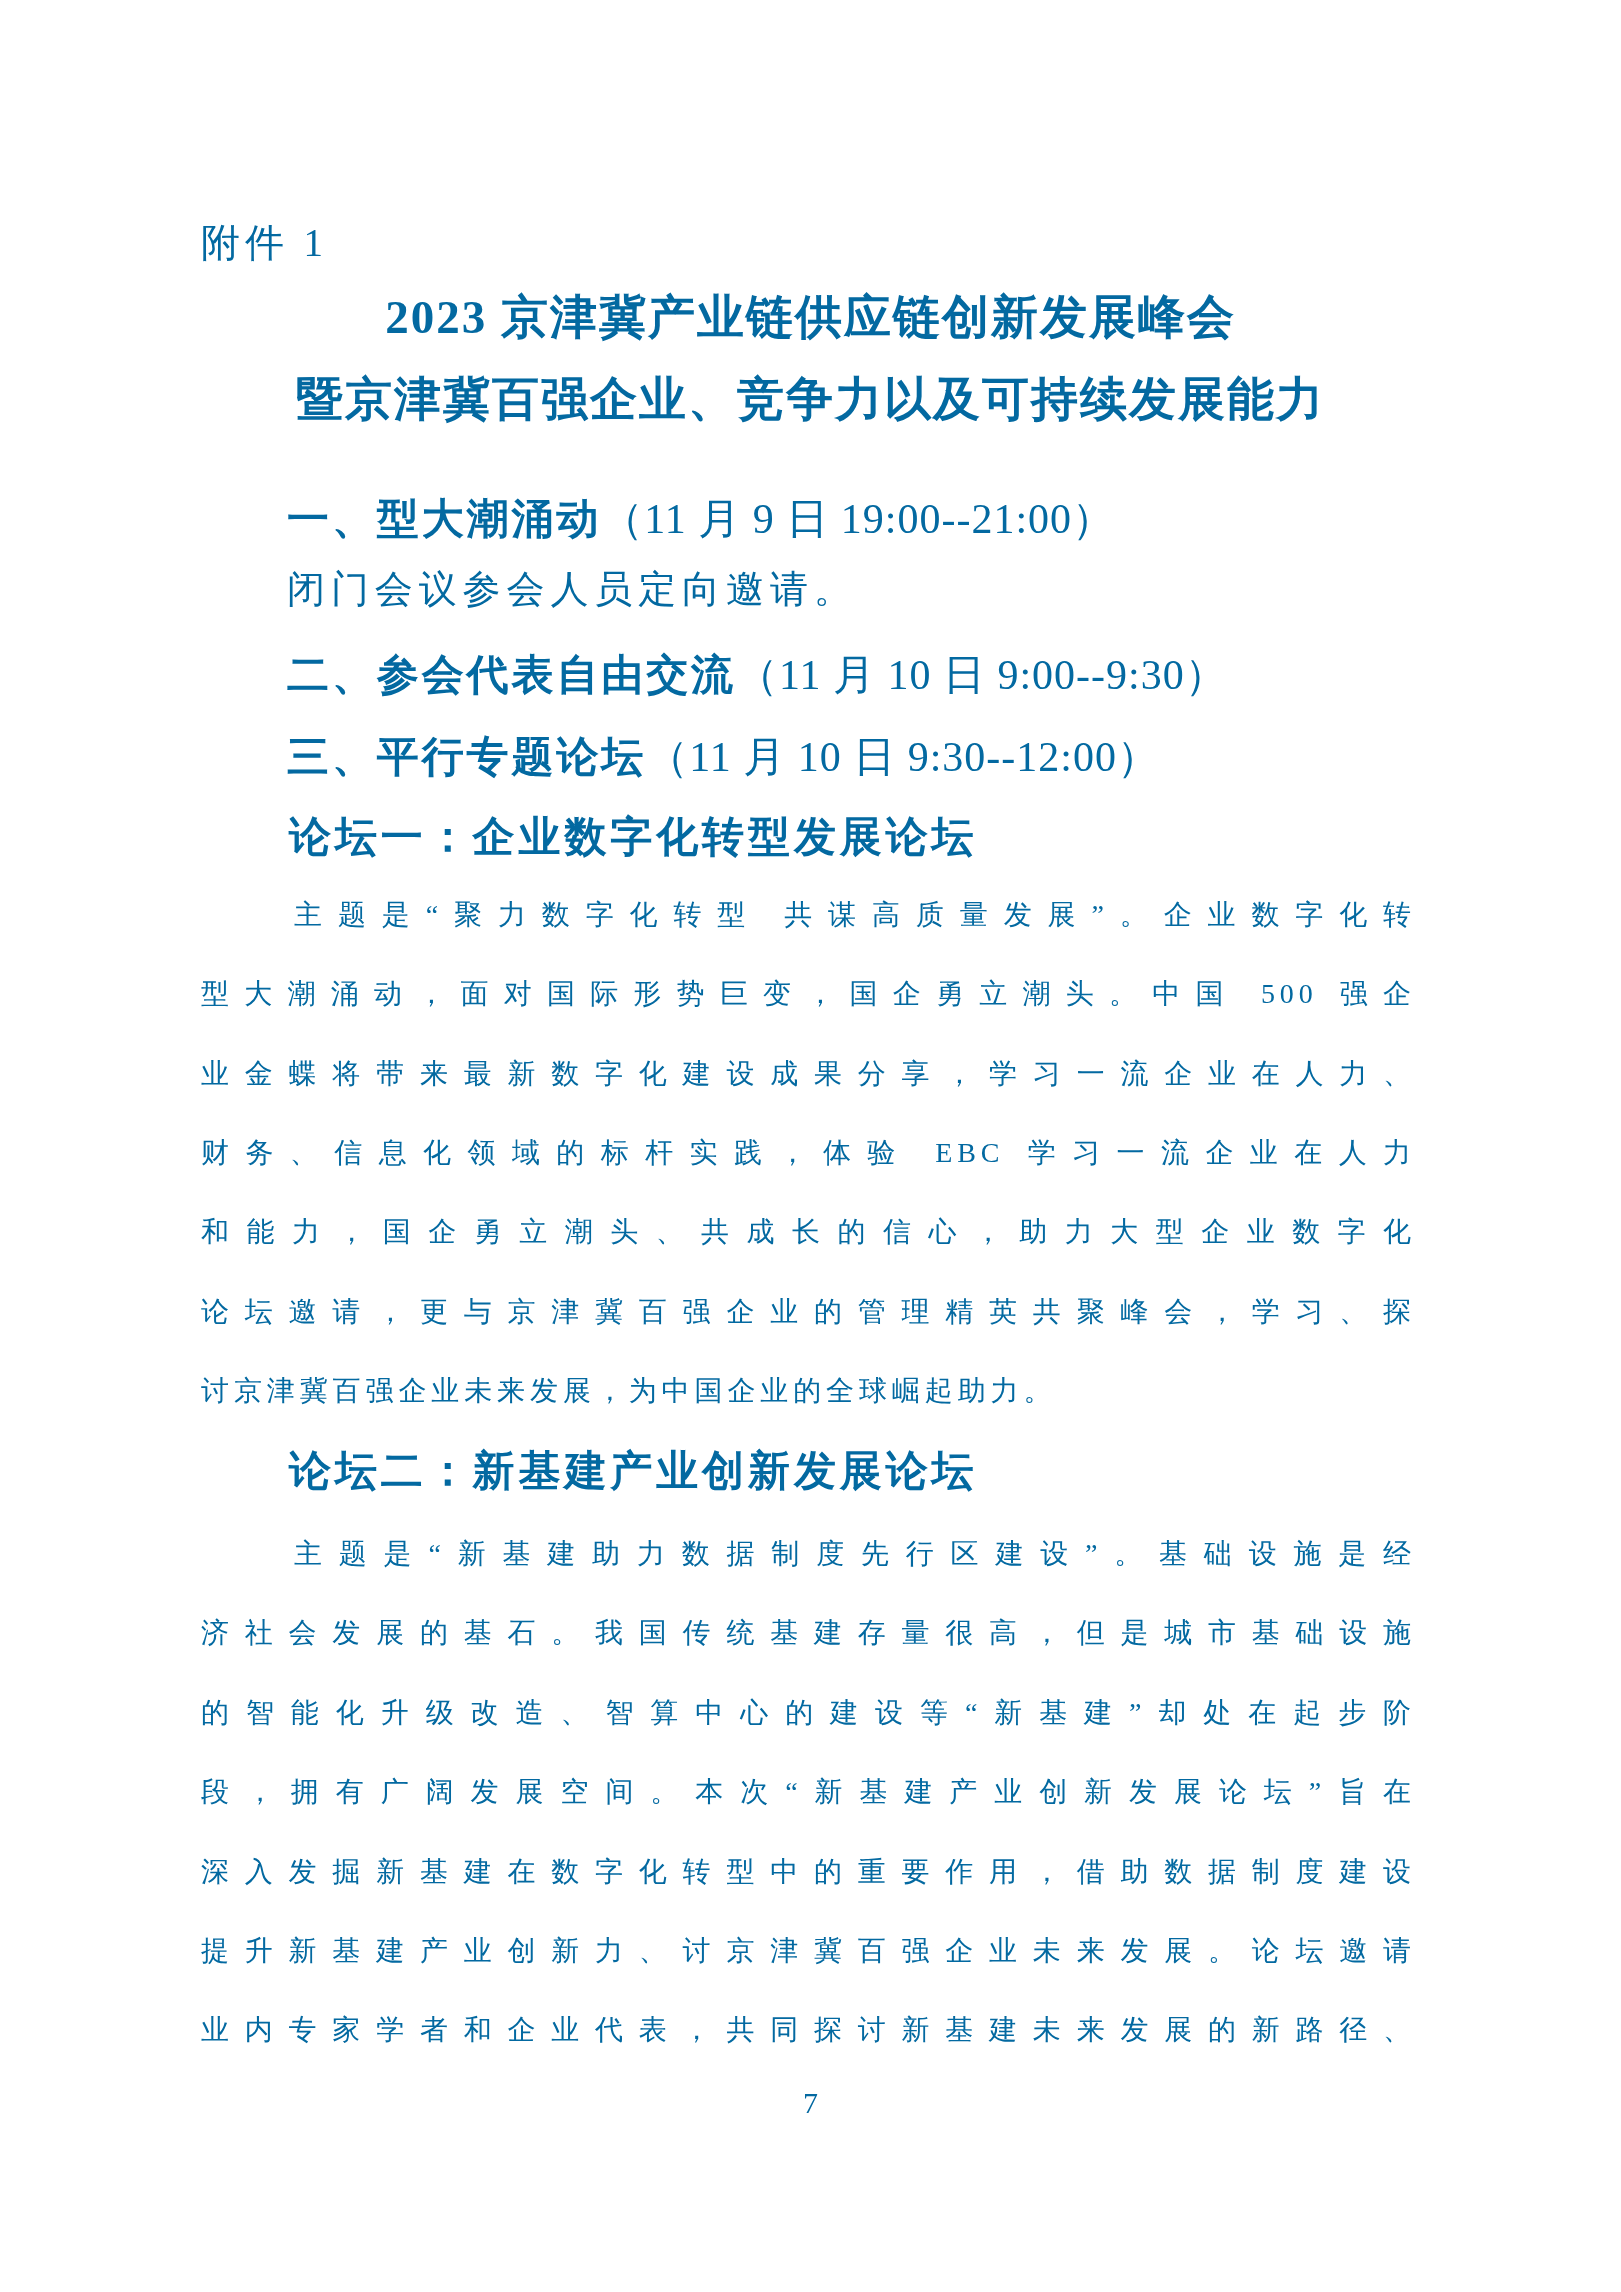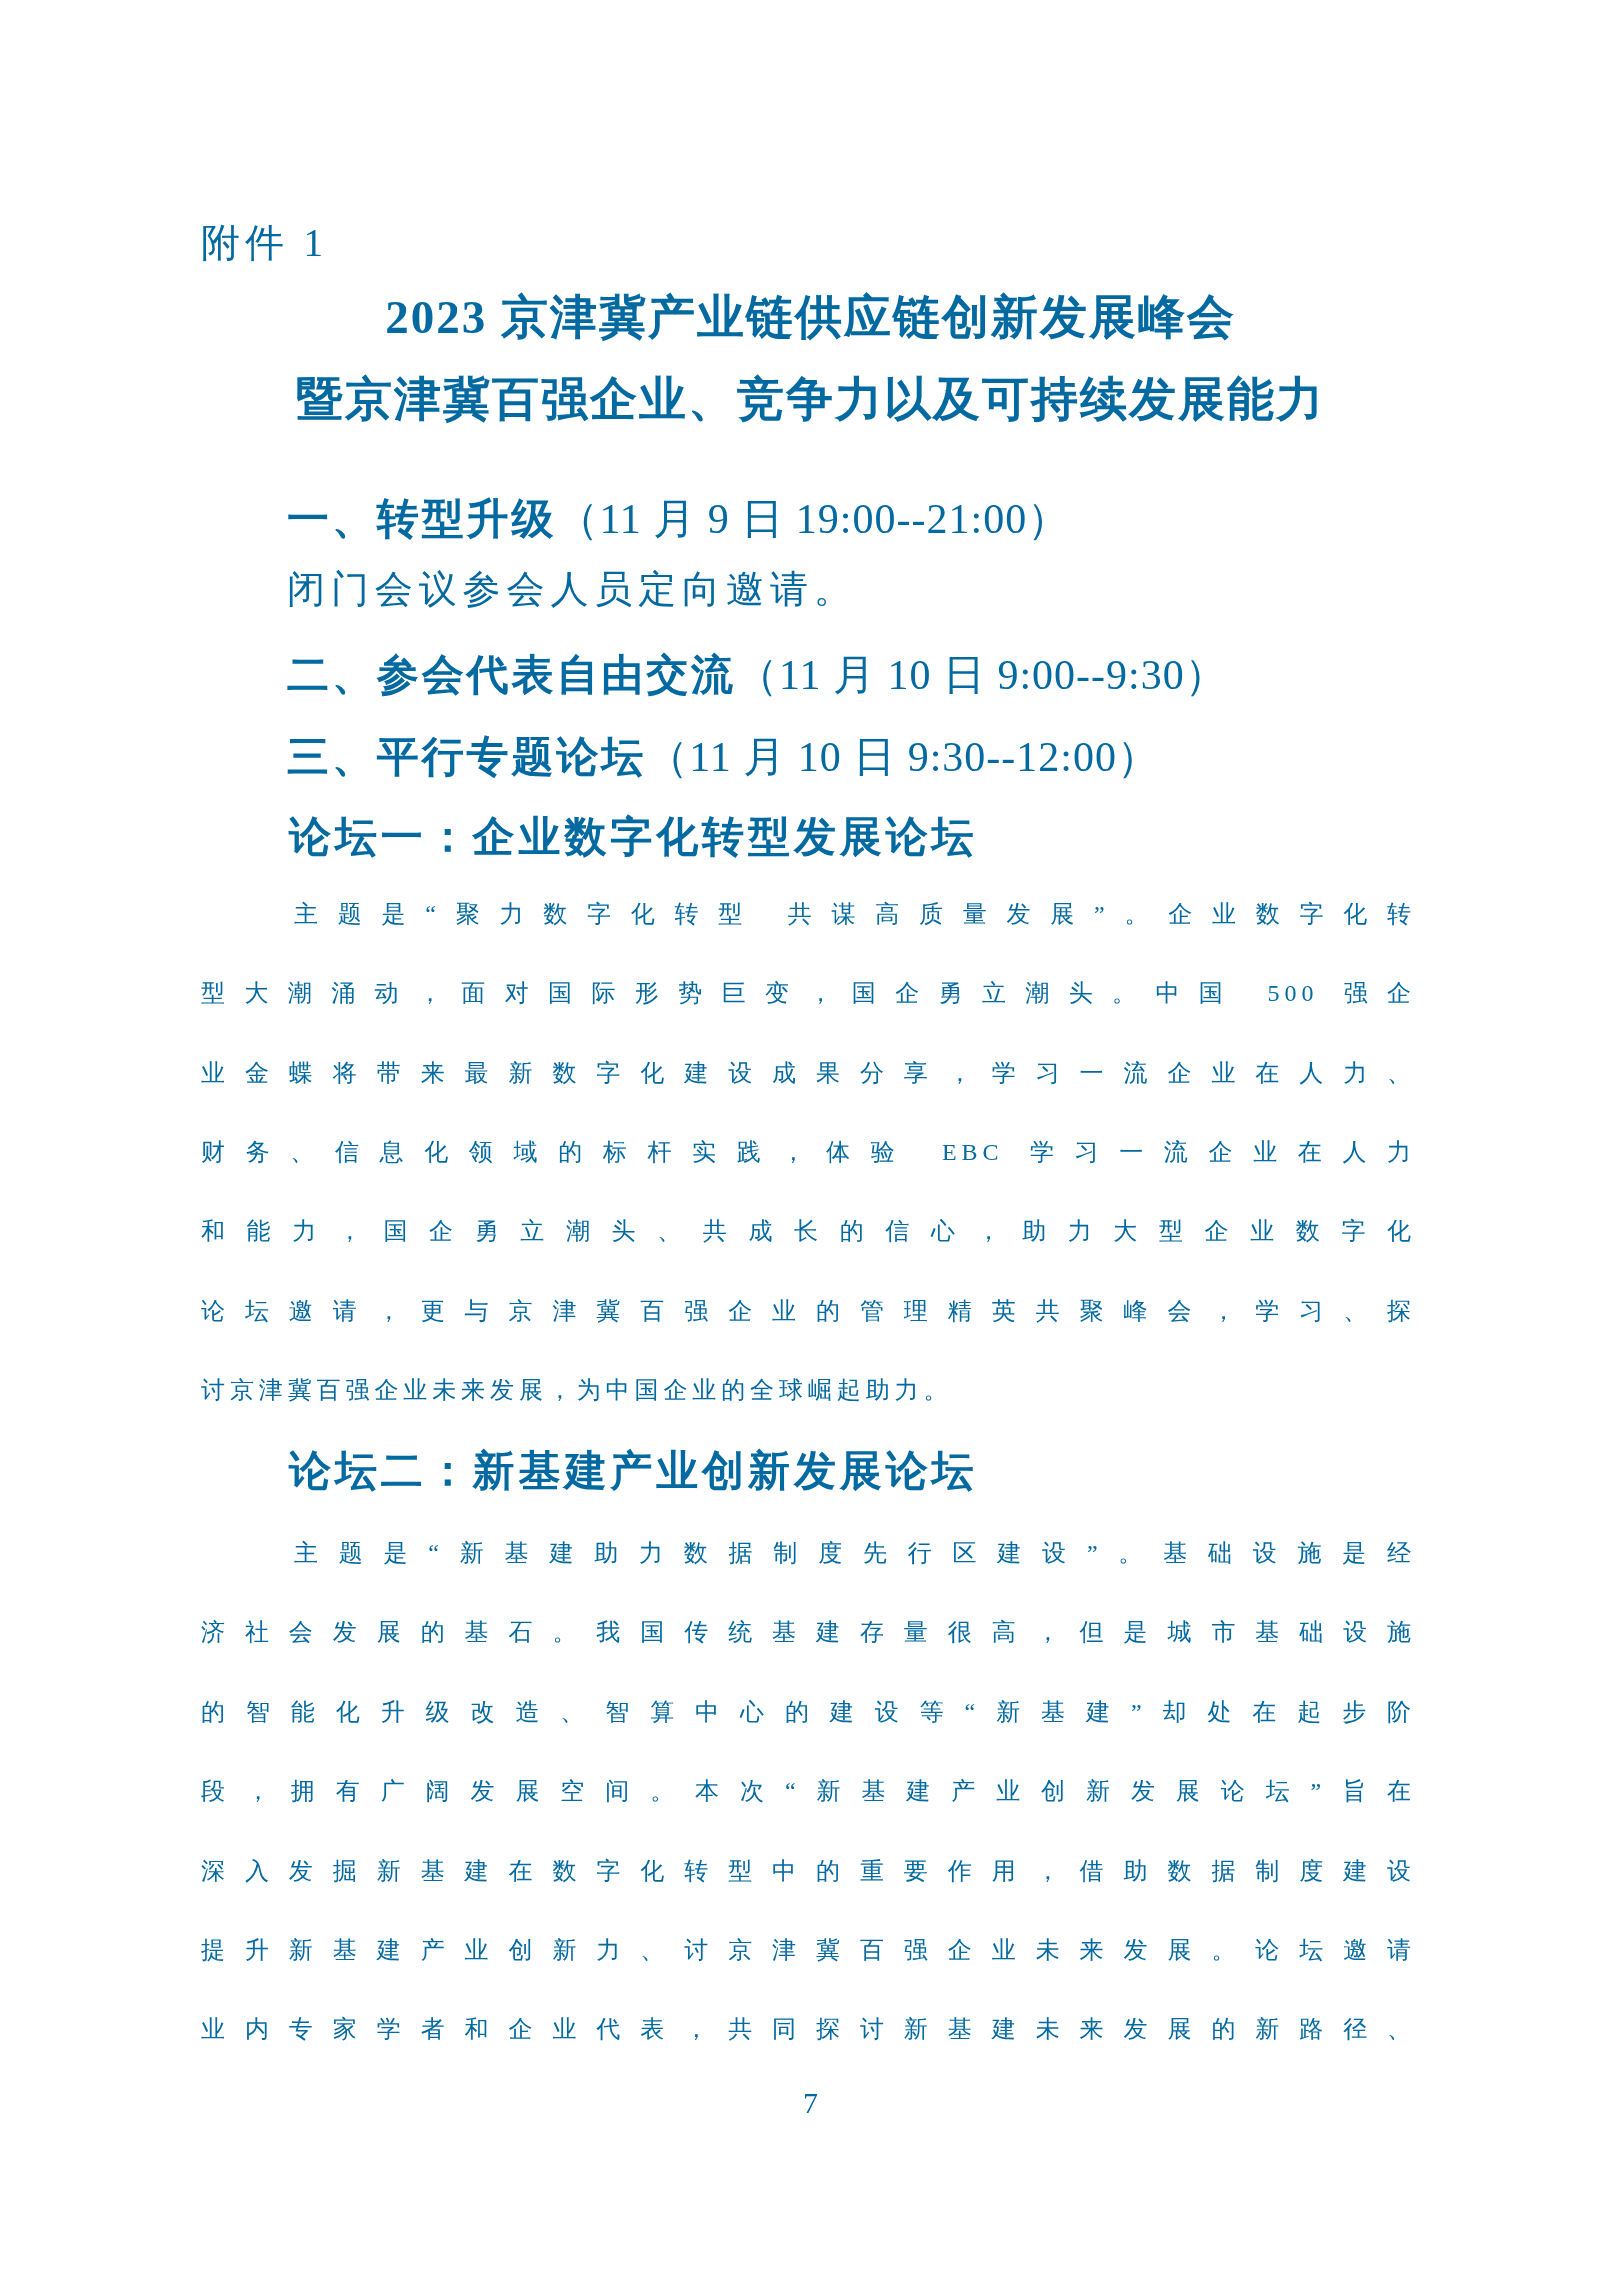--- a/index.html
+++ b/index.html
@@ -36,42 +36,42 @@
     font-size:38px; letter-spacing:5.9px; line-height:43px;
   }
   .sh {
     position:absolute; left:289px;
     font-size:42px; font-weight:bold; letter-spacing:3.9px; line-height:49px;
   }
   .sh1 { top:813px; }
   .sh2 { top:1447px; }
   .bl {
     position:absolute; left:201px; width:1215px;
-    font-size:24px; line-height:43px; letter-spacing:4.9px;
+    font-size:28px; line-height:43px; letter-spacing:4.9px;
     text-align:justify; text-align-last:justify;
     word-break:break-all;
   }
   .bl.first { padding-left:93px; width:1122px; }
   .bl.short { text-align-last:left; }
   .pagenum {
     position:absolute; left:0; top:2085px; width:1621px;
     text-align:center; font-size:30px; line-height:35px;
   }
 </style>
 </head>
 <body>
 
 <div class="page">
 
   <div class="attachment">附件 1</div>
 
   <div class="title t1">2023 京津冀产业链供应链创新发展峰会</div>
   <div class="title t2">暨京津冀百强企业、竞争力以及可持续发展能力</div>
 
-  <div class="h hrow1"><span class="hb">一、转型升级</span><span class="ht">（11 月 9 日 19:00--21:00）</span></div>
+  <div class="h hrow1"><span class="hb">一、型大潮涌动</span><span class="ht">（11 月 9 日 19:00--21:00）</span></div>
 
   <div class="note">闭门会议参会人员定向邀请。</div>
 
   <div class="h hrow2"><span class="hb">二、参会代表自由交流</span><span class="ht">（11 月 10 日 9:00--9:30）</span></div>
 
   <div class="h hrow3"><span class="hb">三、平行专题论坛</span><span class="ht">（11 月 10 日 9:30--12:00）</span></div>
 
   <div class="sh sh1">论坛一：企业数字化转型发展论坛</div>
 
   <div class="bl first" style="top:893px">主题是“聚力数字化转型 共谋高质量发展”。企业数字化转</div>

